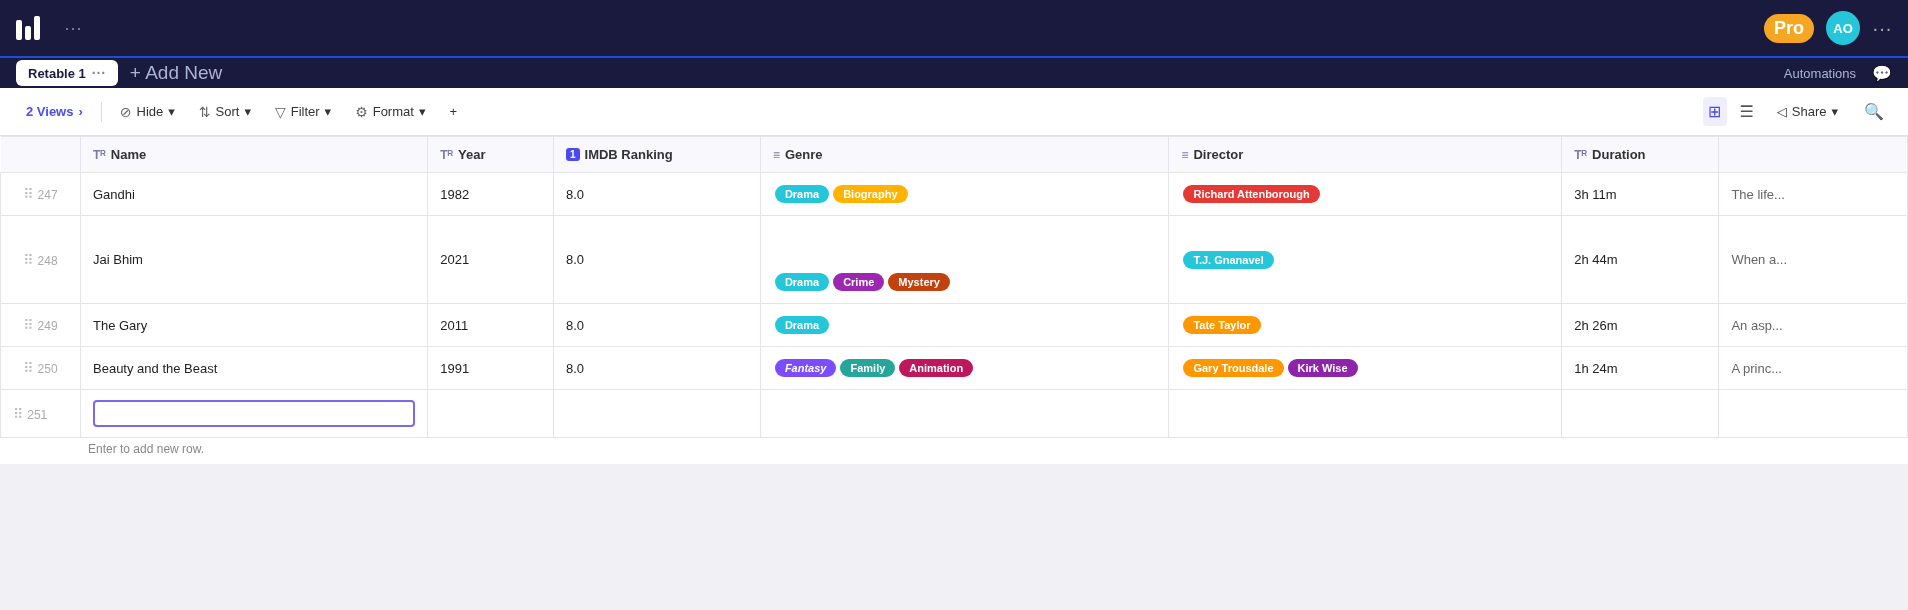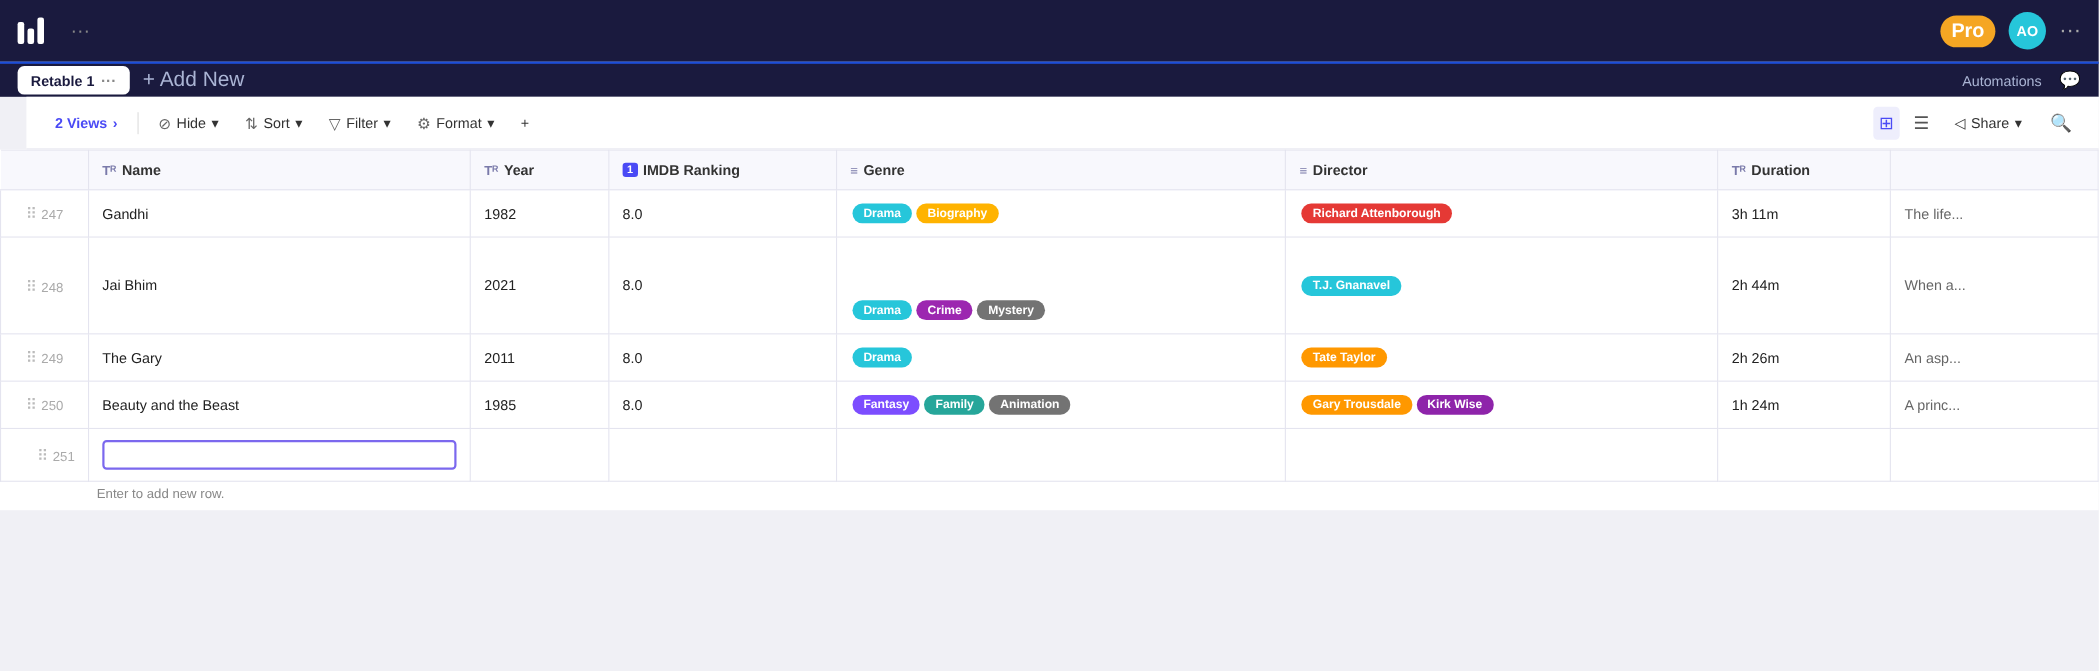--- a/index.html
+++ b/index.html
@@ -120,21 +120,20 @@
 
     
     .toolbar {
       background: white;
       display: flex;
       align-items: center;
       padding: 16px 16px;
       height: 48px;
       border-bottom: 1px solid #e0e0ec;
       gap: 4px;
-      margin-left: 24px;
     }
     .toolbar-btn {
       display: flex;
       align-items: center;
       gap: 5px;
       padding: 5px 10px;
       border-radius: 6px;
       font-size: 13px;
       color: #333;
       cursor: pointer;
@@ -228,24 +227,24 @@
       border-radius: 12px;
       font-size: 11px;
       font-weight: 600;
       color: white;
       margin: 2px 2px;
       white-space: nowrap;
     }
     .tag-drama { background: #26c6da; }
     .tag-biography { background: #ffb300; }
     .tag-crime { background: #9c27b0; }
-    .tag-mystery { background: #737373; margin-top: 47px; }
-    .tag-fantasy { background: #7c4dff; }
+    .tag-mystery { background: #c2410c; margin-top: 47px; }
+    .tag-fantasy { background: #7c4dff; font-style: italic; }
     .tag-family { background: #26a69a; }
-    .tag-animation { background: #737373; }
+    .tag-animation { background: #be185d; }
 
     .director-tag {
       display: inline-block;
       padding: 3px 10px;
       border-radius: 12px;
       font-size: 11px;
       font-weight: 600;
       color: white;
       margin: 2px 2px;
       white-space: nowrap;
@@ -422,29 +421,29 @@
           <td class="td-year">2011</td>
           <td class="td-ranking">8.0</td>
           <td class="td-genre"><span class="tag tag-drama">Drama</span></td>
           <td class="td-director"><span class="director-tag dir-orange">Tate Taylor</span></td>
           <td class="td-duration">2h 26m</td>
           <td class="td-extra">An asp...</td>
         </tr>
         <tr>
           <td style="width: 80px; text-align: center; color: rgb(170, 170, 170); font-size: 12px;"><span style="color:#bbb;margin-right:4px;font-size:14px;">⠿</span><span>250</span></td>
           <td class="td-name">Beauty and the Beast</td>
-          <td class="td-year">1985</td>
+          <td class="td-year">1991</td>
           <td class="td-ranking">8.0</td>
           <td class="td-genre"><span class="tag tag-fantasy">Fantasy</span><span class="tag tag-family">Family</span><span class="tag tag-animation">Animation</span></td>
           <td class="td-director"><span class="director-tag dir-orange">Gary Trousdale</span><span class="director-tag dir-purple">Kirk Wise</span></td>
           <td class="td-duration">1h 24m</td>
           <td class="td-extra">A princ...</td>
         </tr>
         <tr>
-          <td style="width: 80px; text-align: right; color: rgb(170, 170, 170); font-size: 12px;"><span style="color:#bbb;margin-right:4px;font-size:14px;">⠿</span><span>251</span></td>
+          <td style="width: 80px; text-align: left; color: rgb(170, 170, 170); font-size: 12px;"><span style="color:#bbb;margin-right:4px;font-size:14px;">⠿</span><span>251</span></td>
           <td class="td-name"><input class="new-row-input" type="text" value="" style=""></td>
           <td></td>
           <td></td>
           <td></td>
           <td></td>
           <td></td>
           <td></td>
         </tr>
       </tbody>
   </table>

